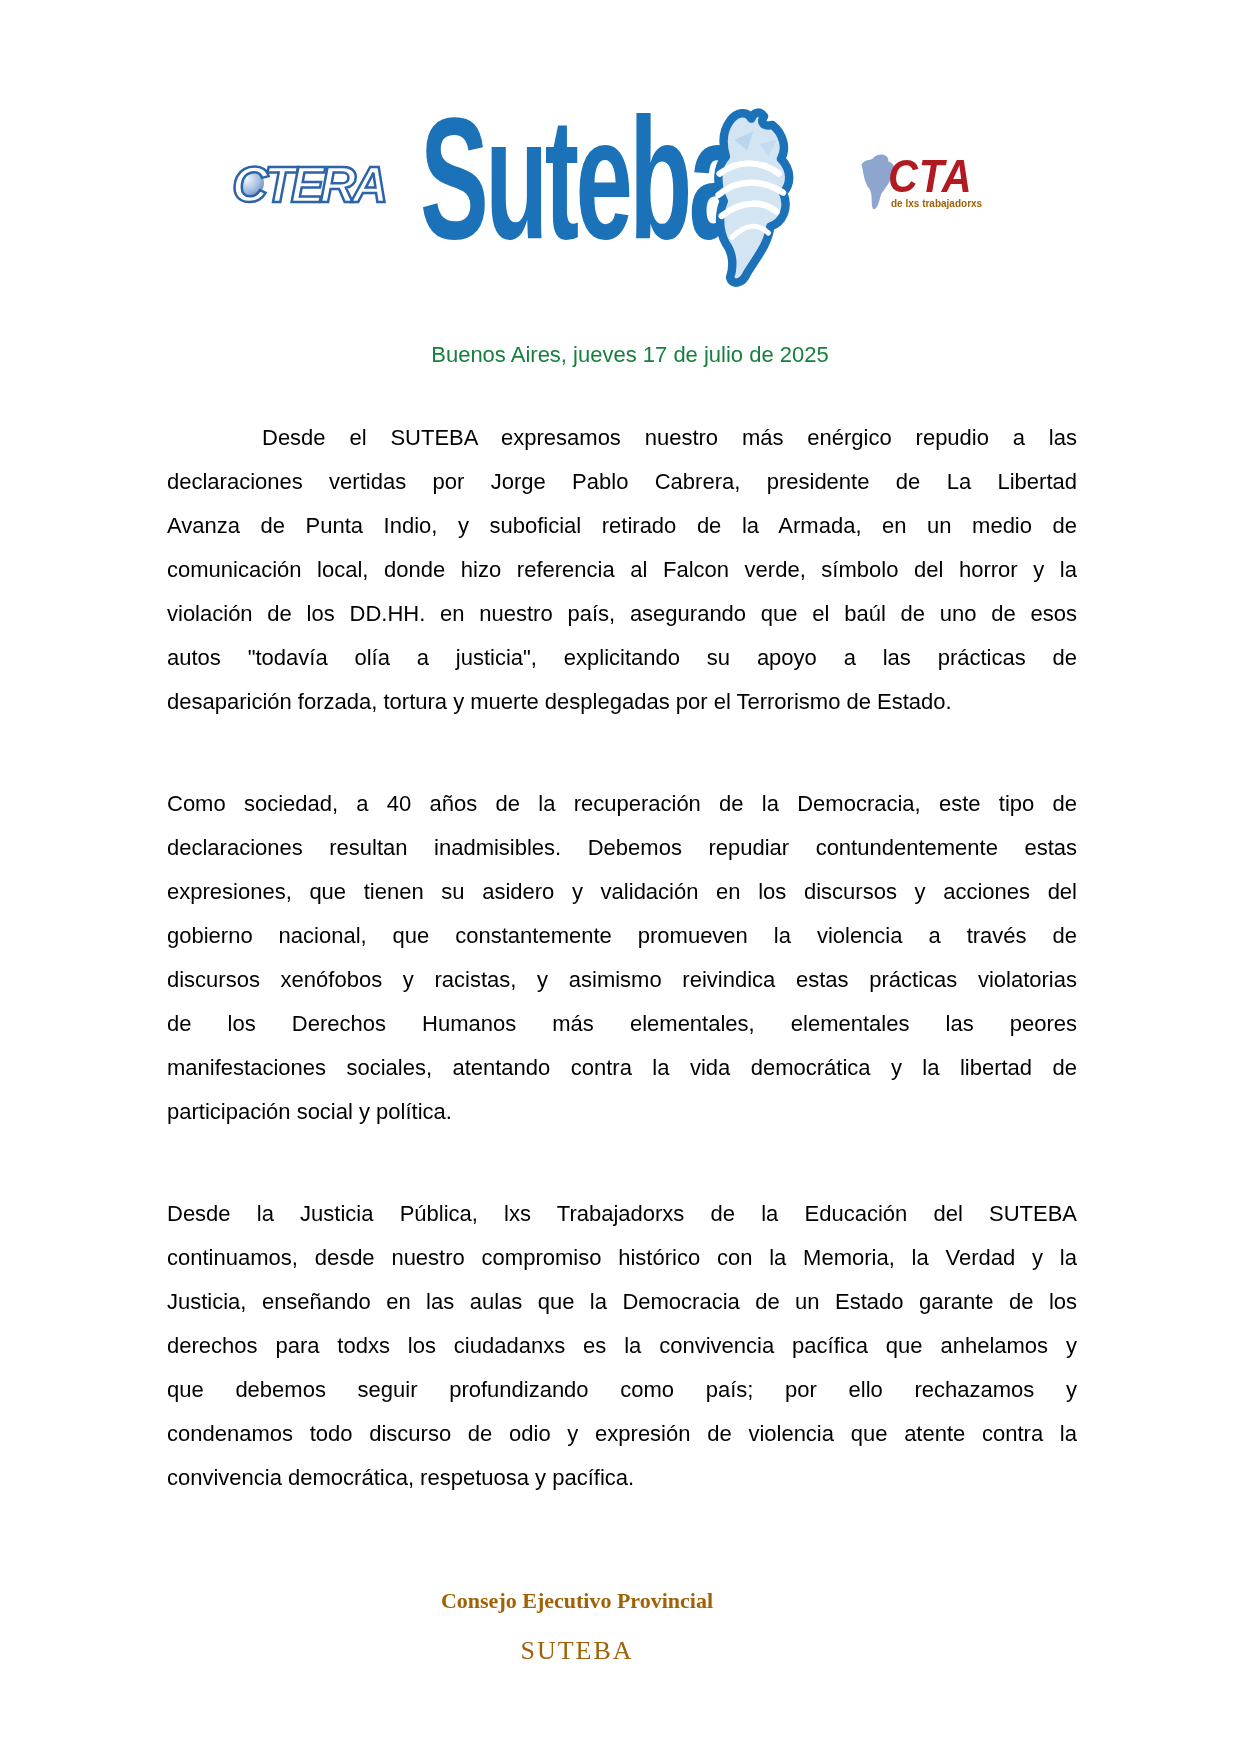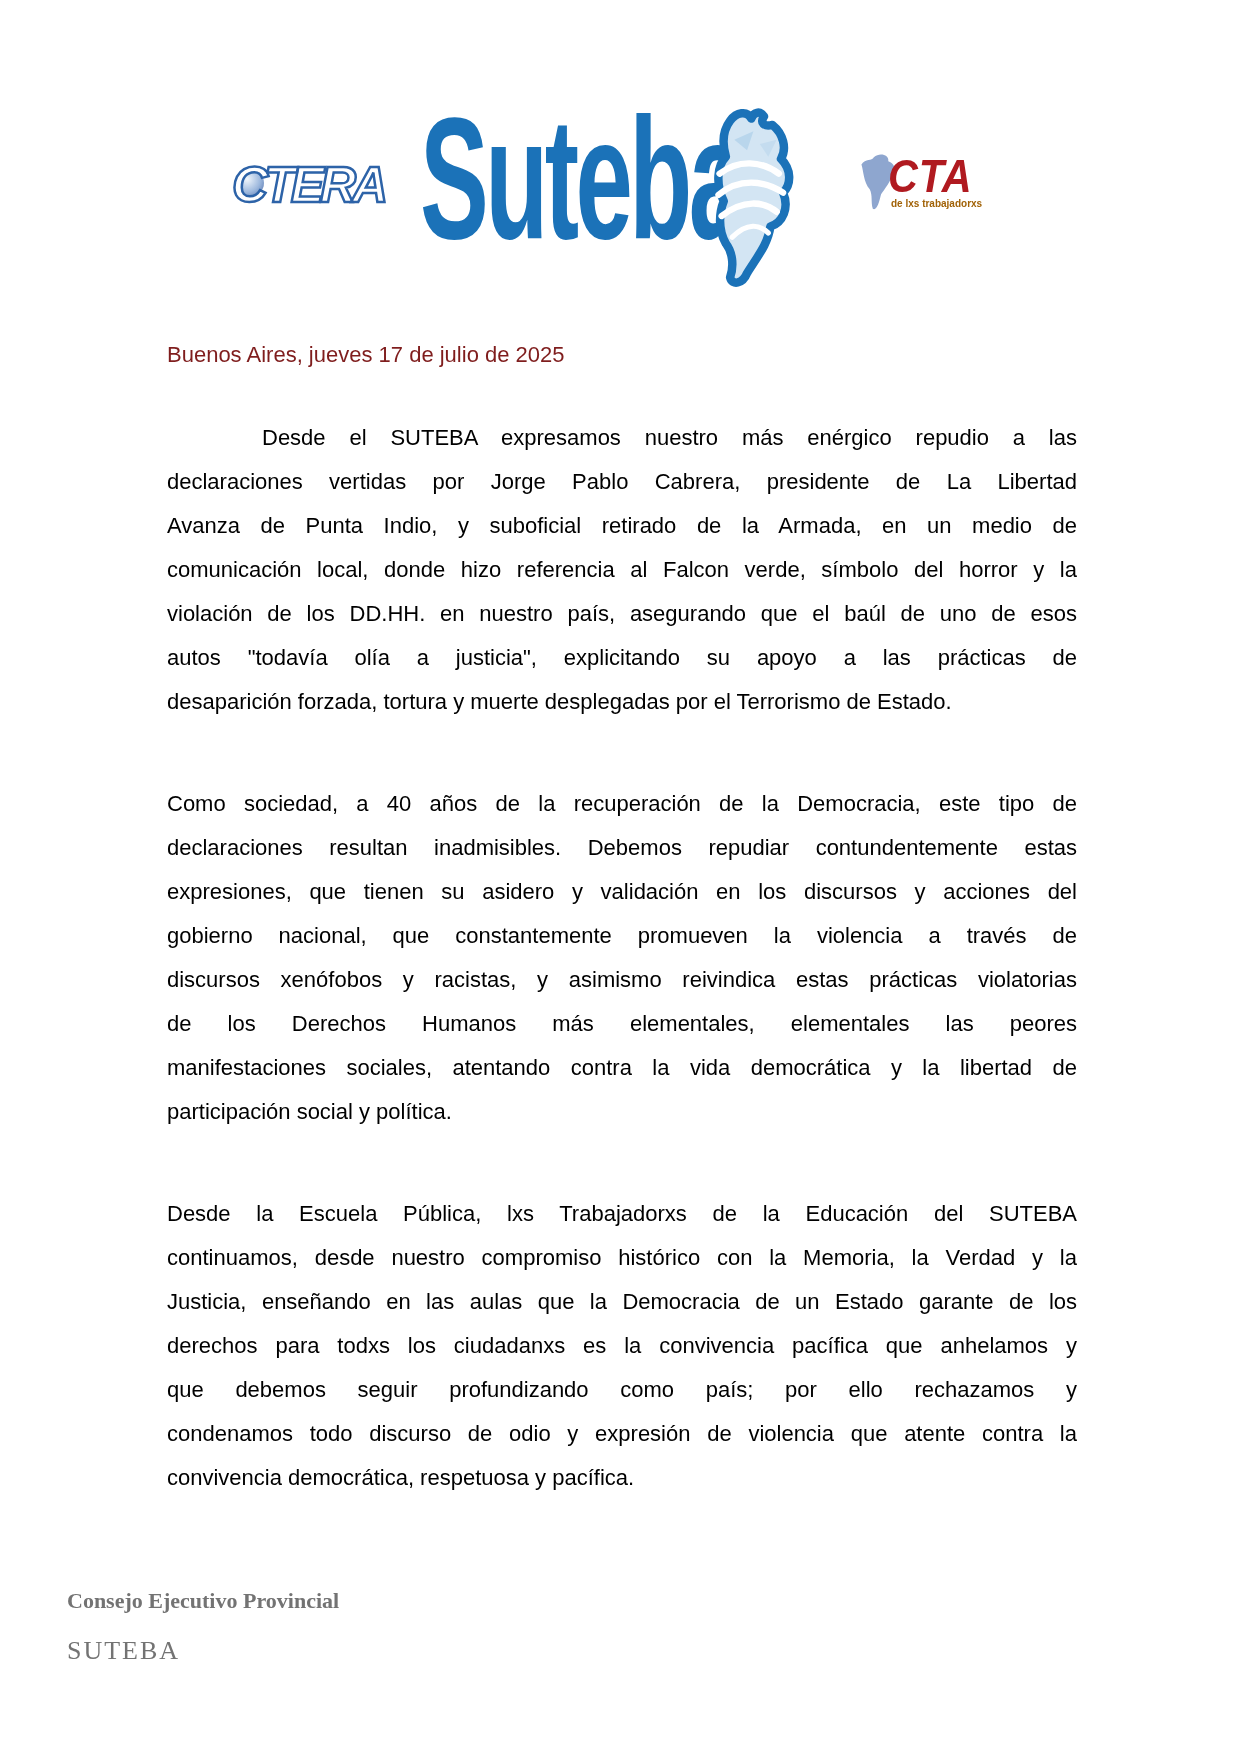--- a/index.html
+++ b/index.html
@@ -44,42 +44,42 @@
     color:#b01a20;transform:scaleX(0.88);transform-origin:left top;
   }
   .cta-sub{
     position:absolute;left:33px;top:52px;
     font-weight:700;font-size:10px;color:#a16207;white-space:nowrap;
   }
 
   
   .date-line{
     position:absolute;left:167px;top:340px;width:926px;
-    font-size:22px;line-height:30px;text-align:left;color:#7f1d1d;
+    font-size:22px;line-height:30px;text-align:center;color:#15803d;
   }
 
   
   .body-text{
     position:absolute;left:167px;top:416px;width:926px;
     font-size:22px;color:#000000;
   }
   .paragraph{margin:0 16px 58px 0;}
   .line{
     line-height:44px;
     text-align:justify;
     text-align-last:justify;
     white-space:normal;
   }
   .line.last{text-align-last:left;}
   .paragraph.indent .line.first{text-indent:95px;}
 
   
   .footer{
-    position:absolute;left:67px;top:1588px;width:1020px;
-    font-family:"Liberation Serif", serif;color:#737373;
+    position:absolute;left:67px;top:1588px;width:1020px;text-align:center;
+    font-family:"Liberation Serif", serif;color:#a16207;
   }
   .footer-line1{font-weight:700;font-size:22px;line-height:26px;}
   .footer-line2{font-size:26px;line-height:30px;margin-top:22px;letter-spacing:2px;}
 </style>
 </head>
 <body>
 
 <div class="page">
 
   <div class="logos">
@@ -133,21 +133,21 @@
         <div class="line first">Como sociedad, a 40 años de la recuperación de la Democracia, este tipo de</div>
         <div class="line">declaraciones resultan inadmisibles. Debemos repudiar contundentemente estas</div>
         <div class="line">expresiones, que tienen su asidero y validación en los discursos y acciones del</div>
         <div class="line">gobierno nacional, que constantemente promueven la violencia a través de</div>
         <div class="line">discursos xenófobos y racistas, y asimismo reivindica estas prácticas violatorias</div>
         <div class="line">de los Derechos Humanos más elementales, elementales las peores</div>
         <div class="line">manifestaciones sociales, atentando contra la vida democrática y la libertad de</div>
         <div class="line last">participación social y política.</div>
       </div>
       <div class="paragraph">
-        <div class="line first">Desde la Escuela Pública, lxs Trabajadorxs de la Educación del SUTEBA</div>
+        <div class="line first">Desde la Justicia Pública, lxs Trabajadorxs de la Educación del SUTEBA</div>
         <div class="line">continuamos, desde nuestro compromiso histórico con la Memoria, la Verdad y la</div>
         <div class="line">Justicia, enseñando en las aulas que la Democracia de un Estado garante de los</div>
         <div class="line">derechos para todxs los ciudadanxs es la convivencia pacífica que anhelamos y</div>
         <div class="line">que debemos seguir profundizando como país; por ello rechazamos y</div>
         <div class="line">condenamos todo discurso de odio y expresión de violencia que atente contra la</div>
         <div class="line last">convivencia democrática, respetuosa y pacífica.</div>
       </div>
     </div>
 
   <div class="footer">

